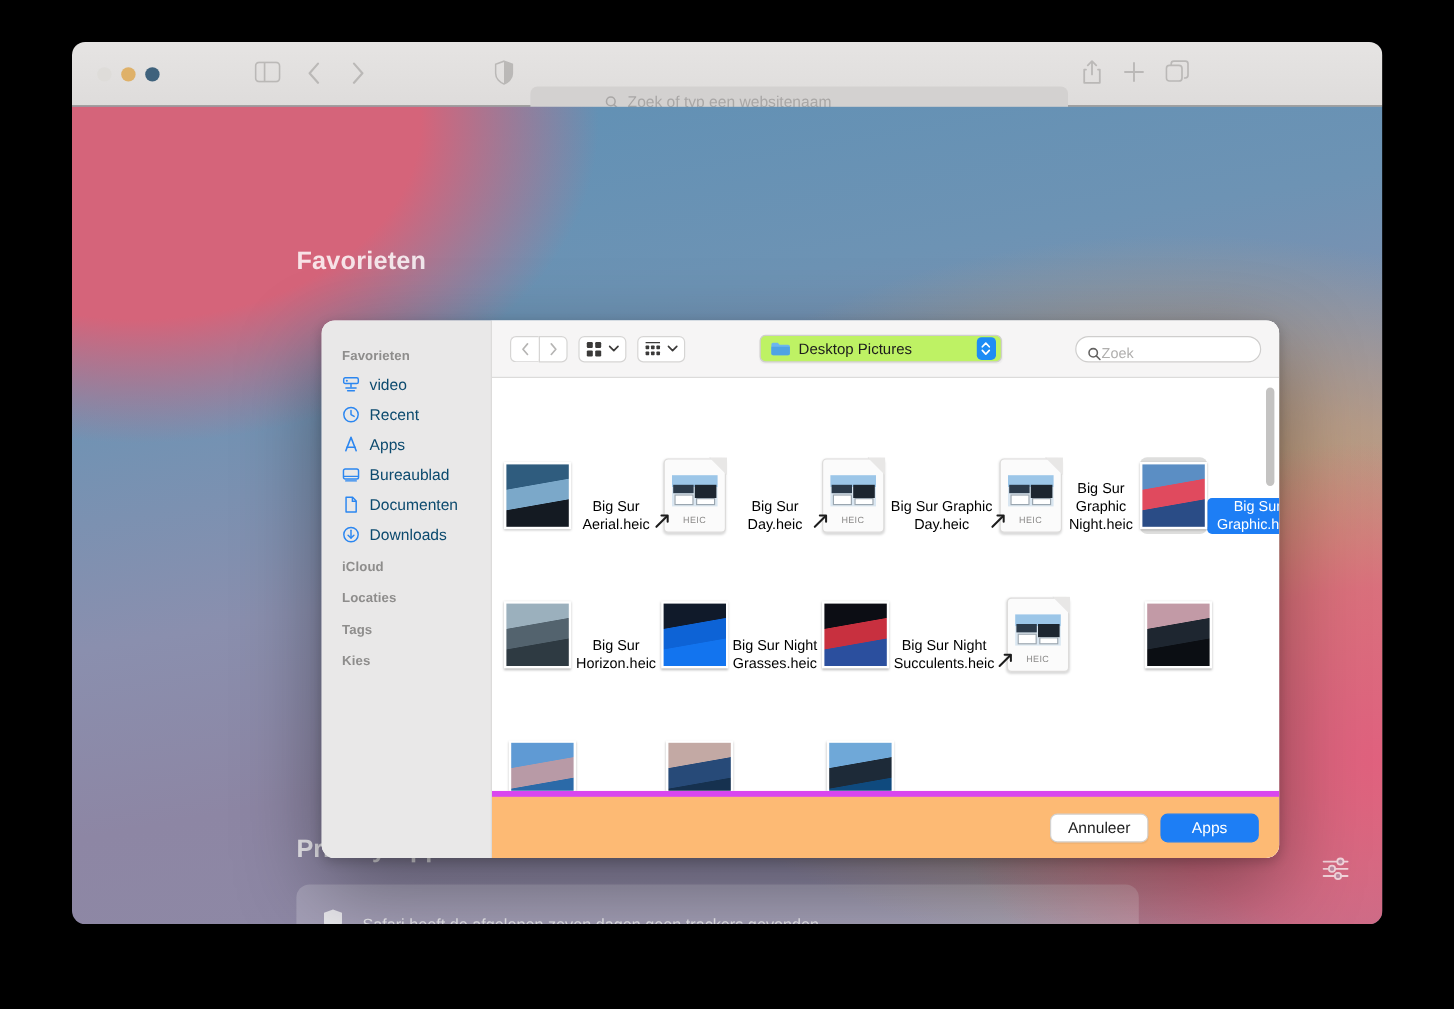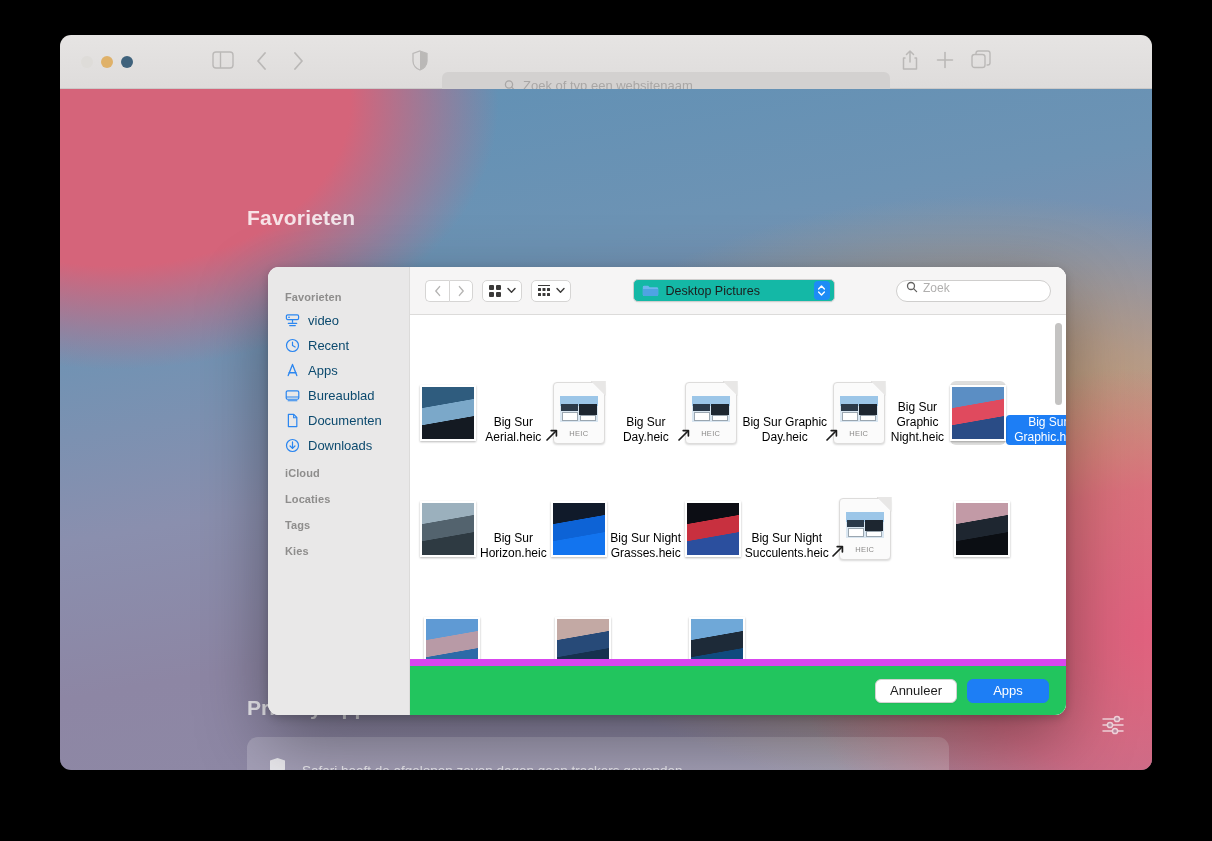--- a/index.html
+++ b/index.html
@@ -140,37 +140,37 @@
   }
   .seg-btn:first-child { border-radius: 5px 0 0 5px; border-right: none; }
   .seg-btn:last-child  { border-radius: 0 5px 5px 0; }
   .tool-grp {
     height: 22px;
     background: #fff; border: 1px solid #d6d5d4; border-radius: 5px;
     display: flex; align-items: center; padding: 0 5px; gap: 5px;
   }
   #path-popup {
     height: 23px;
-    background: #14b8a6; border: 1px solid #cfcecd; border-radius: 5px;
+    background: #bef264; border: 1px solid #cfcecd; border-radius: 5px;
     display: flex; align-items: center; gap: 7px;
     padding: 0 4px 0 8px;
     min-width: 202px;
     margin: 0 auto;
     box-shadow: 0 1px 1px rgba(0,0,0,.04);
   }
   #path-label { font-size: 12.5px; color: #1d1d1d; flex: 1; }
   #path-stepper {
     width: 16px; height: 19px; border-radius: 4px;
     background: #1d8cf5;
     display: flex; flex-direction: column; align-items: center; justify-content: center;
   }
   #dialog-search {
     width: 155px; height: 22px;
     background: #fff; border: 1px solid #cfcecd; border-radius: 11px;
-    display: flex; align-items: flex-start; gap: 5px; padding: 0 9px;
+    display: flex; align-items: flex-end; gap: 0; padding: 0 9px;
   }
   #dialog-search-placeholder { font-size: 12px; color: #b0afae; }
 
   
   #file-area { flex: 1; position: relative; overflow: hidden; background: #fff; }
   #file-grid {
     display: grid;
     grid-template-columns: repeat(5, 1fr);
     row-gap: 0;
     padding: 14px 10px 0 10px;
@@ -228,22 +228,22 @@
   }
   #scrollbar-thumb {
     position: absolute; top: 0; left: 0;
     width: 7px; height: 82px;
     background: #c4c3c2; border-radius: 4px;
   }
 
   
   #dialog-footer {
     height: 56px;
-    background: #22c55e;
-    border-top: 7px solid #d946ef;
+    background: #fdba74;
+    border-top: 5px solid #d946ef;
     display: flex; align-items: center; justify-content: flex-end;
     gap: 10px; padding-right: 17px;
   }
   .dlg-btn {
     min-width: 82px; height: 24px;
     border-radius: 6px;
     font-size: 13px;
     display: flex; align-items: center; justify-content: center;
     font-family: "Liberation Sans", sans-serif;
   }

